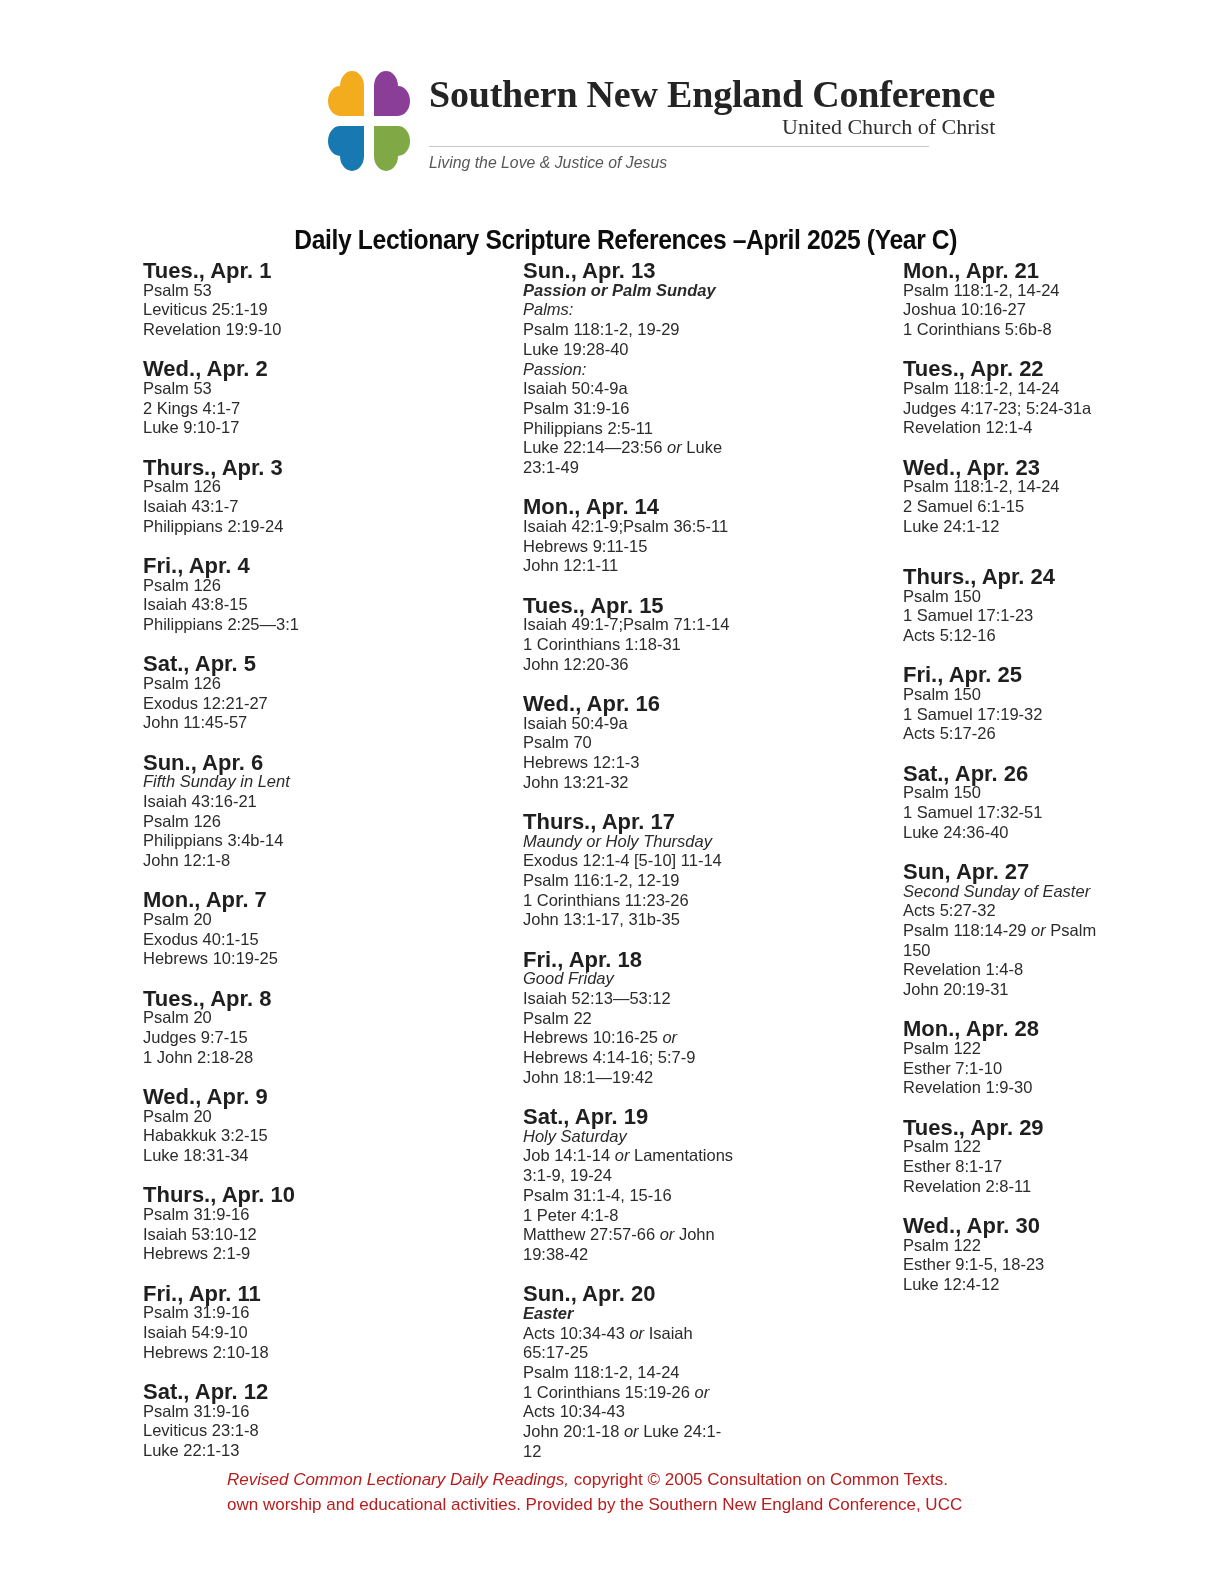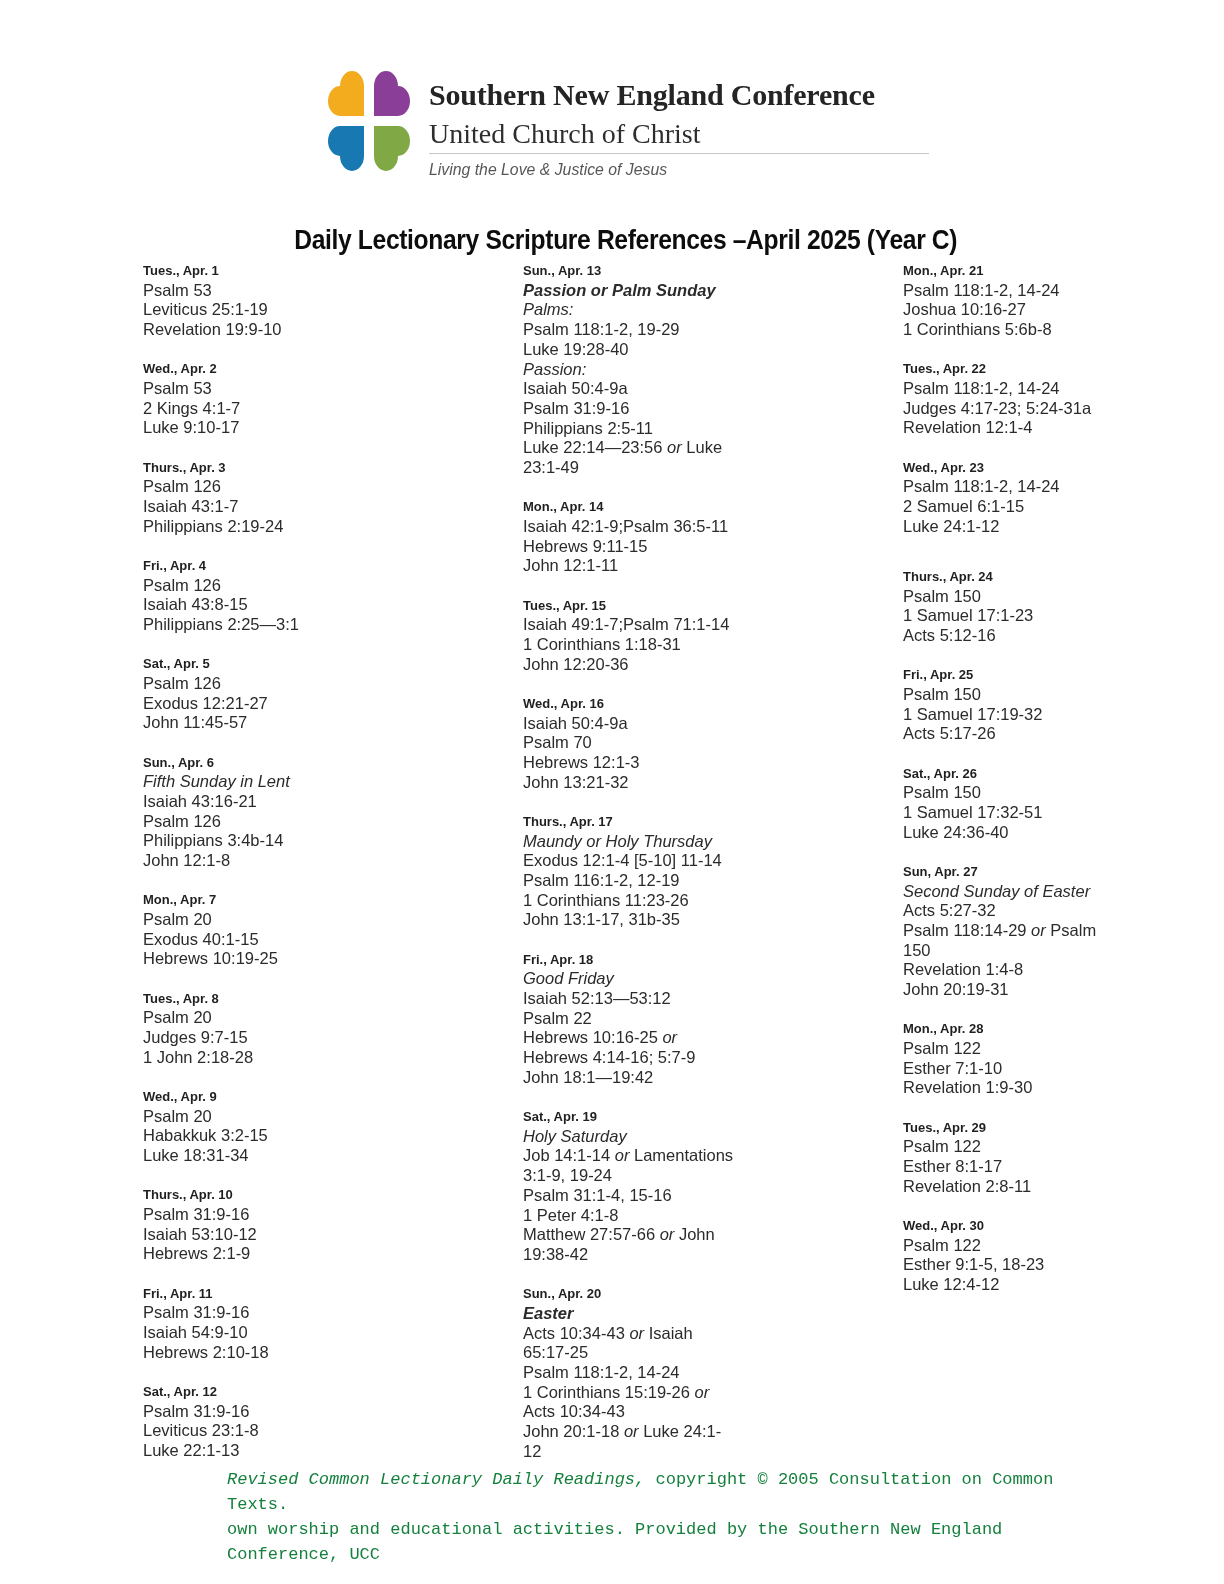--- a/index.html
+++ b/index.html
@@ -9,52 +9,52 @@
     position:relative; width:1224px; height:1584px; margin:0 auto;
     background:#ffffff; overflow:hidden;
     font-family:"Liberation Sans", sans-serif; color:#262626;
   }
   
   .letterhead { position:absolute; top:70px; left:328px; display:flex; }
   .hearts-logo { width:82px; height:102px; flex:0 0 auto; }
   .brand { margin-left:19px; padding-top:8px; }
   .org-name {
     font-family:"Liberation Serif", serif; font-weight:700;
-    font-size:30px; line-height:33px; color:#242424; letter-spacing:-0.2px;
+    font-size:38px; line-height:33px; color:#242424; letter-spacing:-0.2px;
   }
   .org-sub {
     font-family:"Liberation Serif", serif; font-weight:400;
-    font-size:28px; line-height:30px; color:#2e2e2e; margin-top:8px;
+    font-size:22px; line-height:30px; color:#2e2e2e; margin-top:1px;text-align:right;
   }
   .brand-rule { height:1px; background:#c8c8c8; width:500px; margin:4px 0 6px; }
   .tagline {
     font-style:italic; font-size:17px; color:#575757;
     transform:scaleX(0.93); transform-origin:left center; white-space:nowrap;
   }
   
   .doc-title { position:absolute; top:193px; left:14px; width:100%; text-align:center;margin-top:27px; }
   .doc-title > span {
     display:inline-block; font-weight:700; font-size:28px; color:#0d0d0d;
     letter-spacing:-0.4px; transform:scaleX(0.88); transform-origin:center;
     white-space:nowrap;
   }
   
   #columns { position:absolute; top:261px; left:0; width:100%; }
   .col { position:absolute; top:0; width:355px; }
   .col-0 { left:143px; } .col-1 { left:523px; } .col-2 { left:903px; }
   .entry { margin-bottom:19.5px; }
-  .entry h3 { font-size:13px; line-height:19.7px; font-weight:700; color:#1f1f1f; }
+  .entry h3 { font-size:22px; line-height:19.7px; font-weight:700; color:#1f1f1f; }
   .line { font-size:16.5px; line-height:19.7px; color:#2b2b2b; }
   .gap-before { padding-top:11px; }
   .i  { font-style:italic; }
   .bi { font-style:italic; font-weight:700; }
   .u  { text-decoration:underline; cursor:pointer; }
   
   #footer { position:absolute; left:227px; top:1467px; width:835px; }
-  #footer .line { font-size:17px; line-height:25px; color:#15803d;font-family:Liberation Mono, monospace; }
+  #footer .line { font-size:17px; line-height:25px; color:#b91c1c; }
 </style>
 </head>
 <body>
 
 <div class="page">
 
   <header class="letterhead">
     <svg class="hearts-logo" viewBox="0 0 82 102" xmlns="http://www.w3.org/2000/svg" aria-hidden="true">
 
       <g>

